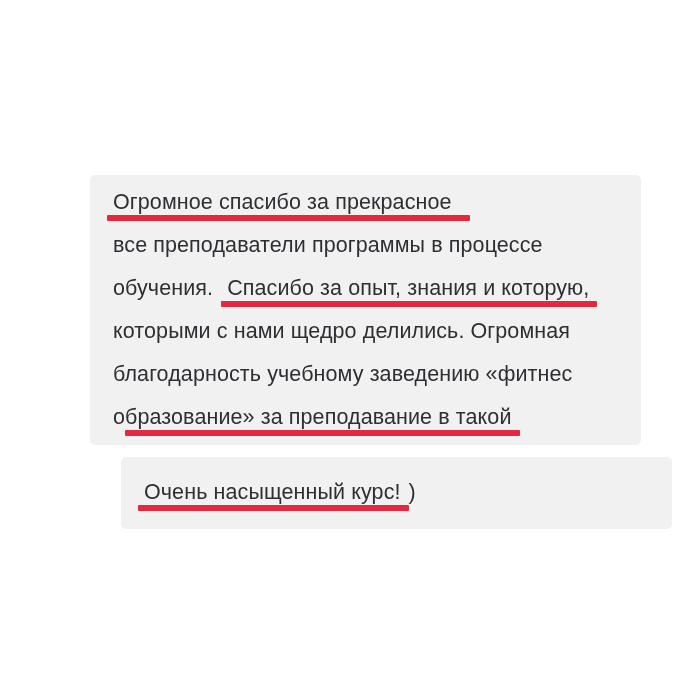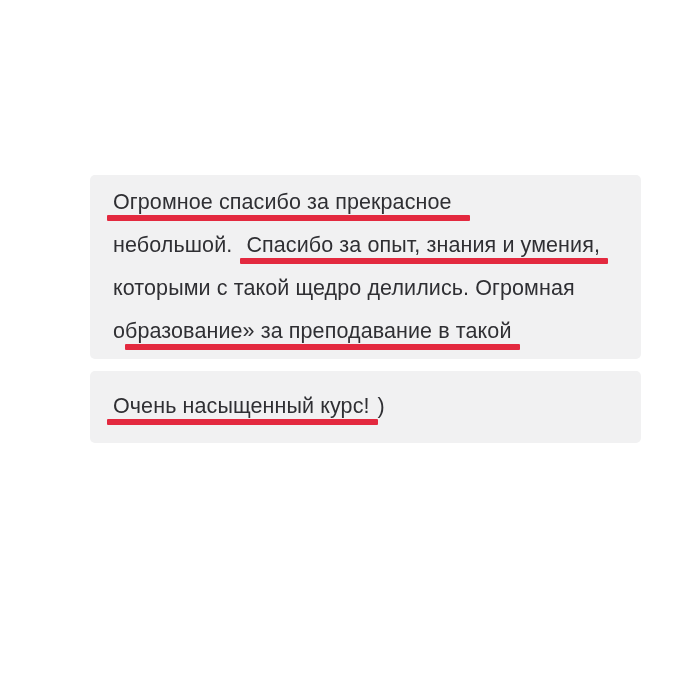--- a/index.html
+++ b/index.html
@@ -18,21 +18,21 @@
     top: 163px;
     width: 551px;
   }
   .card {
     width: 551px;
     background: #f1f1f2;
     border-radius: 5px;
     color: #2f2f33;
   }
   .card.review  { padding: 6px 15px; }
-  .card.closing { padding: 14px 15px 15px 15px; margin-top: 12px; }
+  .card.closing { padding: 14px 15px 15px 15px; margin-top: 12px; margin-left: 31px; }
   .line {
     white-space: nowrap;
     font-size: 21.5px;
     line-height: 35px;
     letter-spacing: 0.1px;
   }
   .seg { position: relative; }
   
   .seg.u::after {
     content: "";
@@ -49,22 +49,24 @@
   .seg.u.inset-s::after { left: 6px; }
 </style>
 </head>
 <body>
 
 <div class="screen">
   <div class="content">
 
     <div class="card review">
       <div class="line"><span class="seg u ext-r">Огромное спасибо за прекрасное</span></div>
-      <div class="line"><span class="seg">небольшой. </span><span class="seg u">Спасибо за опыт, знания и умения,</span></div>
-      <div class="line"><span class="seg">которыми с такой щедро делились. Огромная</span></div>
+      <div class="line"><span class="seg">все преподаватели программы в процессе</span></div>
+      <div class="line"><span class="seg">обучения. </span><span class="seg u">Спасибо за опыт, знания и которую,</span></div>
+      <div class="line"><span class="seg">которыми с нами щедро делились. Огромная</span></div>
+      <div class="line"><span class="seg">благодарность учебному заведению «фитнес</span></div>
       <div class="line"><span class="seg u inset-l">образование» за преподавание в такой</span></div>
     </div>
 
     <div class="card closing">
       <div class="line"><span class="seg u">Очень насыщенный курс!</span><span class="seg">)</span></div>
     </div>
 
   </div>
 </div>
 

